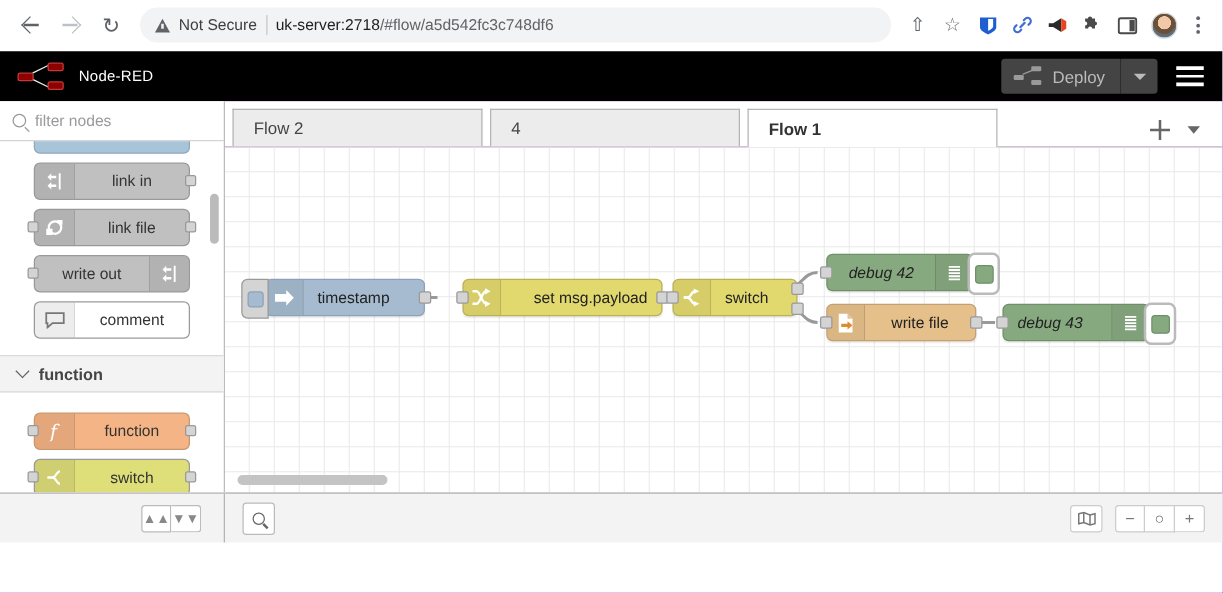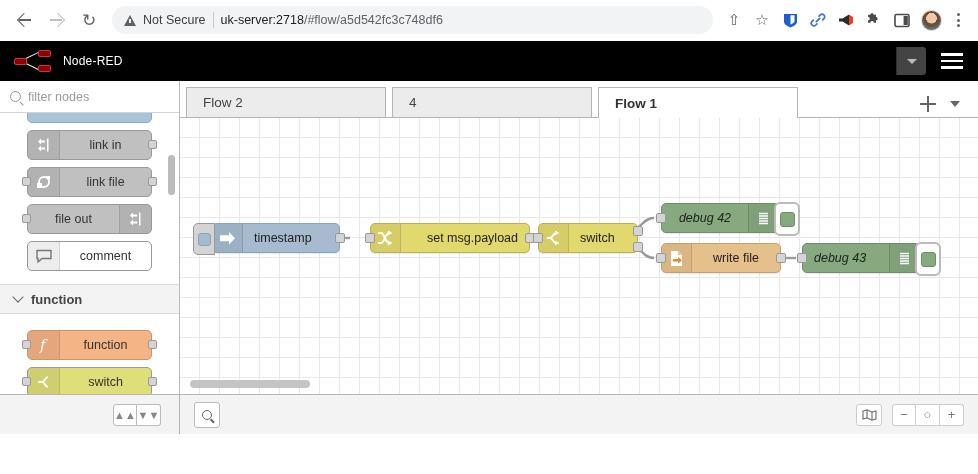--- a/index.html
+++ b/index.html
@@ -357,20 +357,29 @@
       <span class="nr-mark">
         <i class="w1"></i>
           <i class="w2"></i>
           <i class="n1"></i>
           <i class="n2"></i>
           <i class="n3"></i>
       </span>
       <span class="nr-title">Node-RED</span>
     </div>
     <div class="deploy-wrap">
+      <div class="deploy">
+        <span class="deploy-ico">
+          <i class="l"></i>
+            <i class="a"></i>
+            <i class="b"></i>
+            <i class="c"></i>
+        </span>
+        <span>Deploy</span>
+      </div>
       <div class="deploy-caret">
         <span class="caret-dn"></span>
       </div>
       <div class="hamburger">
           <i></i>
           <i></i>
           <i></i>
         </div>
     </div>
   </div>
@@ -406,21 +415,21 @@
                 <path d="M9 1 L14 1 L14 5 Z" fill="#fff"></path>
                 <rect x="1" y="8" width="5" height="5" fill="#fff"></rect>
               </svg>
           </span>
           <span class="pal-label">link file</span>
           <span class="port in"></span>
           <span class="port out"></span>
         </div>
 
         <div class="pal-node gray">
-          <span class="pal-label">file out</span>
+          <span class="pal-label">write out</span>
           <span class="pal-icon right">
             <svg width="16" height="14" viewBox="0 0 16 14">
                 <path d="M2 3.5 5 0.5v2h4v2H5v2z" fill="#fff"></path>
                 <path d="M2 10.5 5 7.5v2h4v2H5v2z" fill="#fff"></path>
                 <path d="M11 0.5h1.5v13H11z" fill="#fff"></path>
               </svg>
           </span>
           <span class="port in"></span>
         </div>
 

